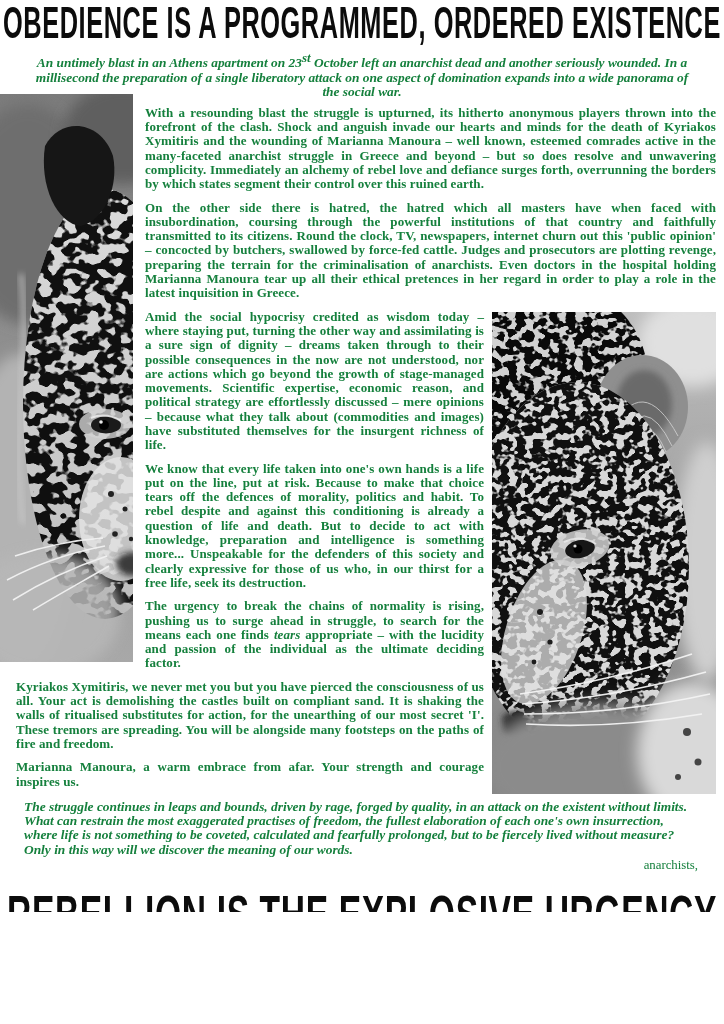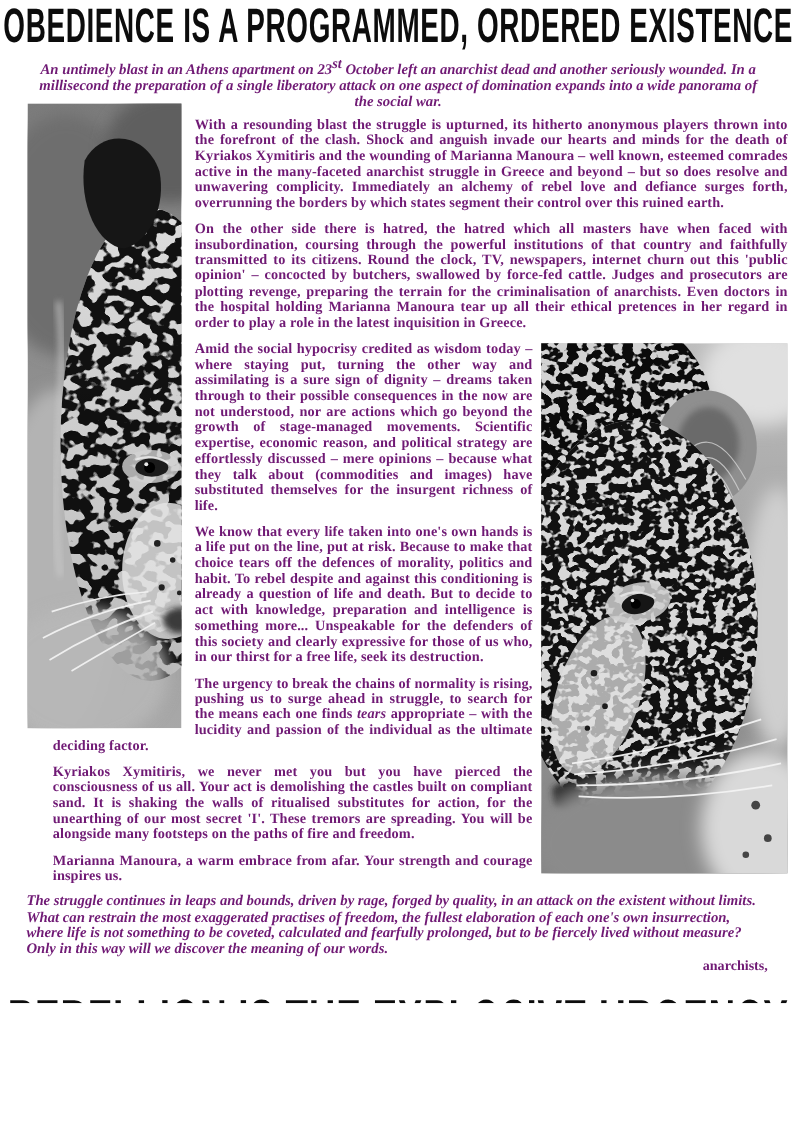--- a/index.html
+++ b/index.html
@@ -1,19 +1,19 @@
 <!DOCTYPE html>
 <html><head>
 <meta charset="utf-8">
 <style>
   html,body{margin:0;padding:0;background:#ffffff;}
   .page{
     position:relative;
     width:724px;height:912px;
-    background:#ffffff;color:#701a75;
+    background:#ffffff;color:#15803d;
     overflow:hidden;
     font-family:"Liberation Serif", serif;
   }
   
   .headline-top{margin-top:2px;line-height:0;}
   .headline-bottom{line-height:0;}
   .stencil-text{
     font-family:"Liberation Sans", sans-serif;
     font-weight:bold;
     fill:#0c0c0c;
@@ -30,26 +30,26 @@
   .closing{
     clear:both;
     margin:9px 24px 0 24px;
     text-align:left;
     font-weight:bold;font-style:italic;
     font-size:13.4px;line-height:14.4px;
   }
   .attribution{
     margin:2px 26px 0 0;
     text-align:right;
-    font-weight:bold;
+    font-weight:normal;
     font-size:12.8px;line-height:13.8px;
   }
   .attribution span{display:block;}
   
-  .main{padding:4px 8px 0 48px;}
+  .main{padding:4px 8px 0 16px;}
   .main p{
     margin:0 0 9px 0;
     font-size:13px;line-height:14.3px;
     font-weight:bold;
     text-align:justify;
     letter-spacing:0.1px;
   }
   .photo-left{
     float:left;
     width:140px;height:568px;

